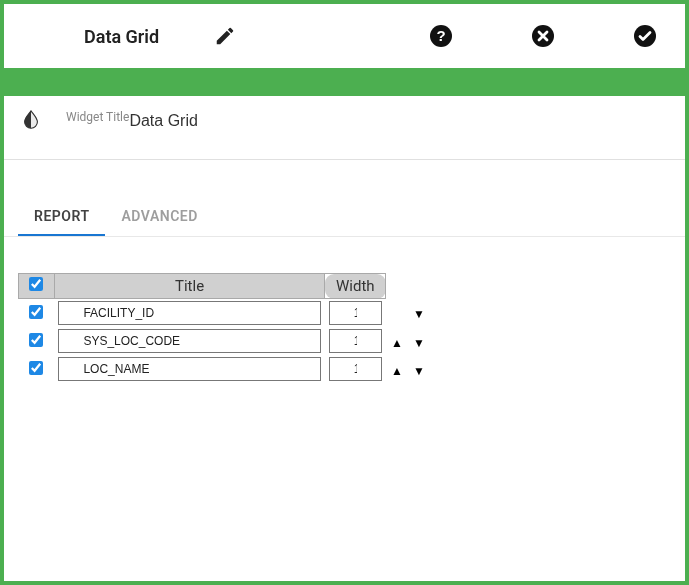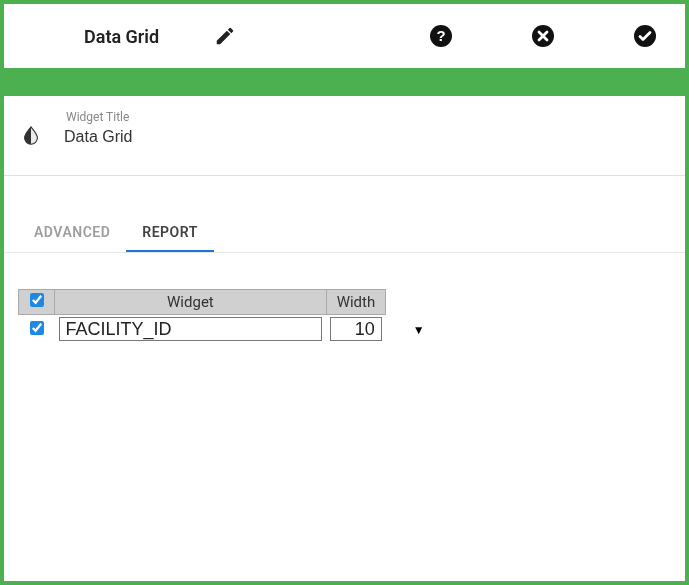--- a/index.html
+++ b/index.html
@@ -43,21 +43,21 @@
     overflow-x: hidden;
     padding: 6px 14px 10px 14px;
   }
   
   .content-wrap::-webkit-scrollbar { width: 16px; }
   .content-wrap::-webkit-scrollbar-track { background: #f7f7f7; }
   .content-wrap::-webkit-scrollbar-thumb { background: #c5c5c5; border: 3px solid #f7f7f7; border-radius: 2px; }
 
   .title-row { display: flex; align-items: flex-end; padding: 8px 0 14px 0; }
   .contrast-icon { margin-right: 22px; margin-left: 2px; position: relative; top: -4px; }
-  .field { display: flex; flex-direction: column; }
+  .field { display: flex; flex-direction: row; }
   .field-label { font-size: 12px; color: #888; margin-bottom: 2px; margin-left: 2px; }
   .field-input {
     font-size: 16px;
     color: #333;
     border: none;
     border-bottom: 1px solid transparent;
     padding: 2px 0 4px 0;
     width: 180px;
     outline: none;
     background: transparent;
@@ -94,29 +94,29 @@
     background: #d0d0d0;
     font-weight: 400;
     font-size: 15px;
     color: #333;
     border: 1px solid #a9a9a9;
     padding: 3px 6px;
     text-align: center;
   }
   .grid-head th.chk { width: 34px; }
   .grid-head th.colname { width: 256px; }
-  .grid-head th.width { width: 56px; }
+  .grid-head th.width { width: 56px; border-radius: 9px; }
   .grid-row td { padding: 2px 4px; vertical-align: middle; }
   .grid-row td.chk { text-align: center; width: 34px; }
   .grid-row td.colname { width: 256px; }
   .grid-row td.width { width: 56px; }
   .colname-input, .width-input {
     width: 100%;
-    font-size: 18px;
-    padding: 2px 6px;
+    font-size: 12px;
+    padding: 2px 24px;
     border: 1px solid #777;
     background: #fff;
     color: #222;
     height: 24px;
   }
   .width-input { text-align: right; }
   .arrow-cell { width: 54px; padding-left: 14px; white-space: nowrap; }
   .arrow { font-size: 12px; color: #000; cursor: pointer; user-select: none; display: inline-block; width: 14px; text-align: center; }
   .arrow.hidden { visibility: hidden; }
   input[type=checkbox] { width: 14px; height: 14px; accent-color: #1e88e5; cursor: pointer; }
@@ -167,39 +167,51 @@
     </div>
     <div class="field">
       <span class="field-label">Widget Title</span>
       <input class="field-input" type="text" value="Data Grid" style="">
     </div>
   </div>
 
   <div class="divider"></div>
 
   <div class="tabs">
+    <div class="tab active">REPORT</div>
     <div class="tab">ADVANCED</div>
-    <div class="tab active">REPORT</div>
   </div>
   <div class="tabs-underline"></div>
 
 
   <table class="grid-table">
     <thead>
       <tr class="grid-head">
         <th class="chk"><input type="checkbox" checked="" style=""></th>
-        <th class="colname">Widget</th>
+        <th class="colname">Title</th>
         <th class="width">Width</th>
       </tr>
     </thead>
     <tbody id="grid-body">
         <tr class="grid-row">
           <td class="chk"><input type="checkbox" checked="" style=""></td>
           <td class="colname"><input class="colname-input" type="text" value="FACILITY_ID" style=""></td>
           <td class="width"><input class="width-input" type="text" value="10" style=""></td>
           <td class="arrow-cell"><span class="arrow hidden">▲</span><span class="arrow" style="margin-left: 8px;">▼</span></td>
         </tr>
+        <tr class="grid-row">
+          <td class="chk"><input type="checkbox" checked="" style=""></td>
+          <td class="colname"><input class="colname-input" type="text" value="SYS_LOC_CODE" style=""></td>
+          <td class="width"><input class="width-input" type="text" value="10" style=""></td>
+          <td class="arrow-cell"><span class="arrow">▲</span><span class="arrow" style="margin-left: 8px;">▼</span></td>
+        </tr>
+        <tr class="grid-row">
+          <td class="chk"><input type="checkbox" checked="" style=""></td>
+          <td class="colname"><input class="colname-input" type="text" value="LOC_NAME" style=""></td>
+          <td class="width"><input class="width-input" type="text" value="10" style=""></td>
+          <td class="arrow-cell"><span class="arrow">▲</span><span class="arrow" style="margin-left: 8px;">▼</span></td>
+        </tr>
       </tbody>
   </table>
 
   <div style="height:40px"></div>
 
 </div>
 
 </body></html>

